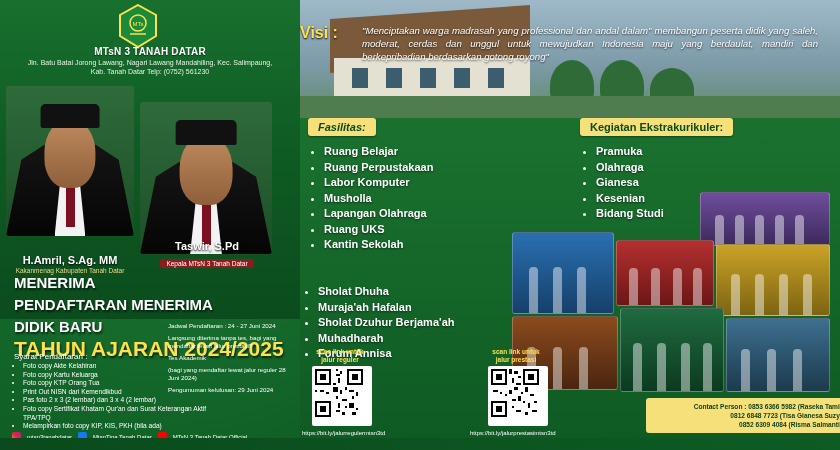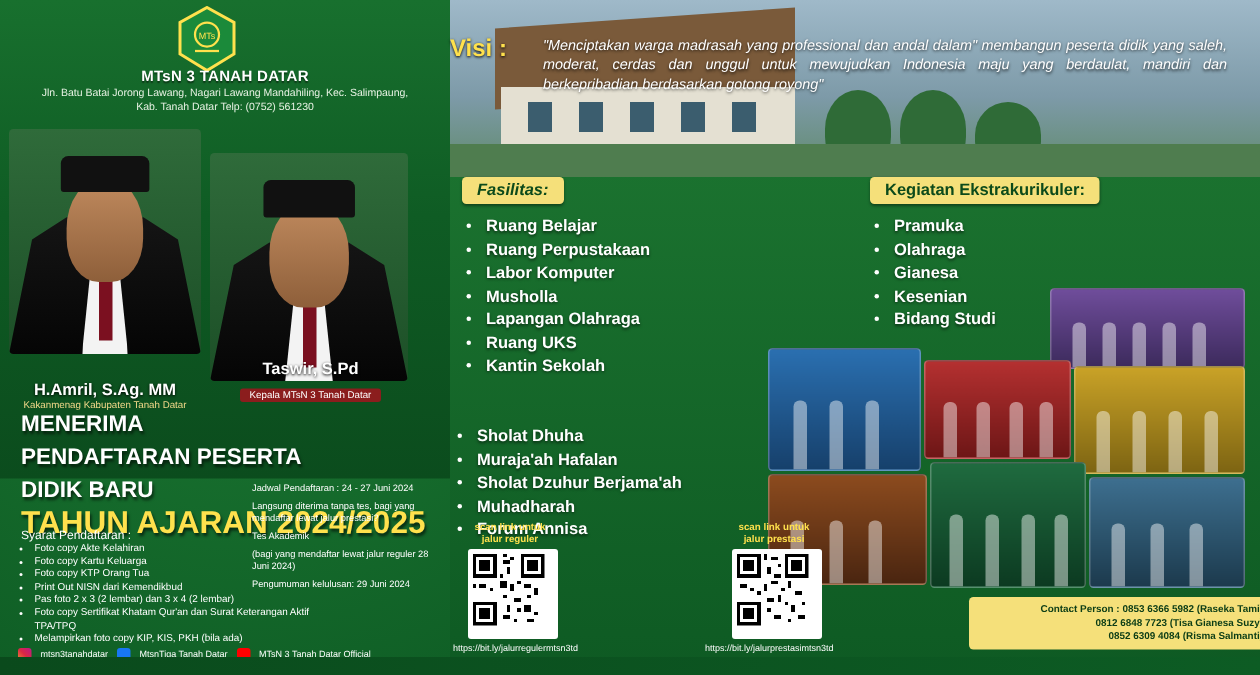--- a/index.html
+++ b/index.html
@@ -210,21 +210,21 @@
       <div class="nm">H.Amril, S.Ag. MM</div>
       <div class="ttl">Kakanmenag Kabupaten Tanah Datar</div>
     </div>
     <div class="name-badge nb2">
       <div class="nm">Taswir, S.Pd</div>
       <div class="ttl">Kepala MTsN 3 Tanah Datar</div>
     </div>
 
     <div class="headline">
       <span class="white">MENERIMA</span>
-      <span class="white">PENDAFTARAN PESERTA</span>
+      <span class="white">PENDAFTARAN MENERIMA</span>
       <span class="white">DIDIK BARU</span>
       <span class="yellow2">TAHUN AJARAN</span>
       <span class="yellow2">2024/2025</span>
     </div>
 
     <div class="sched">
       <p>Jadwal Pendaftaran : 24 - 27 Juni 2024</p>
       <p>Langsung diterima tanpa tes, bagi yang mendaftar lewat jalur prestasi?</p>
       <p>Tes Akademik</p>
       <p>(bagi yang mendaftar lewat jalur reguler 28 Juni 2024)</p>

